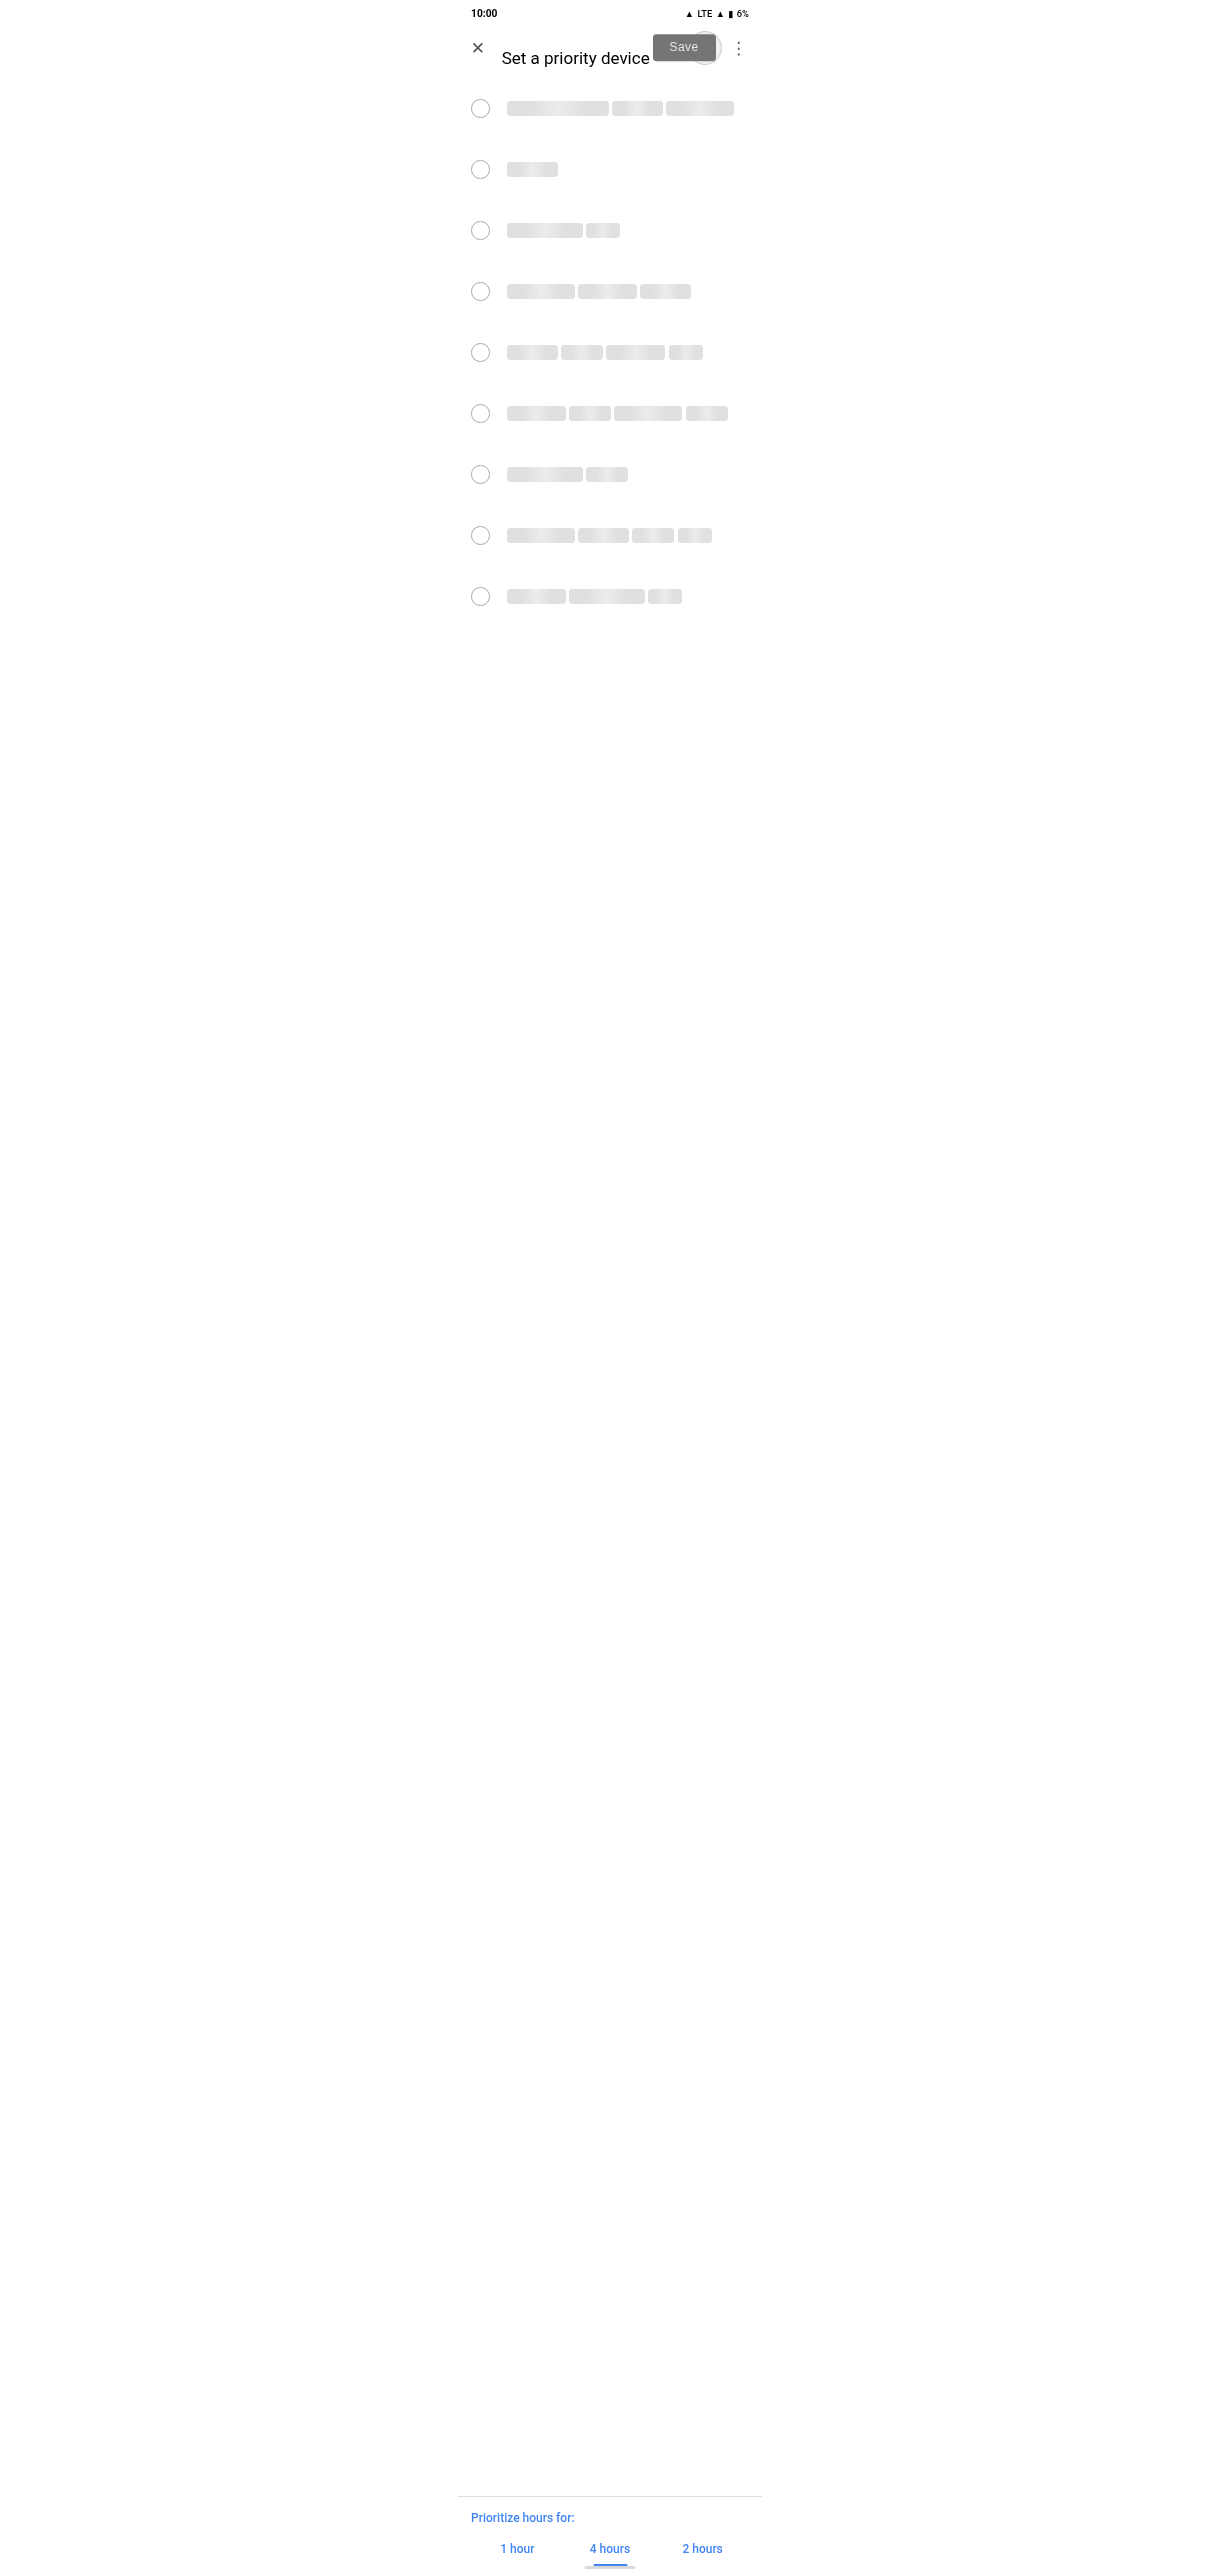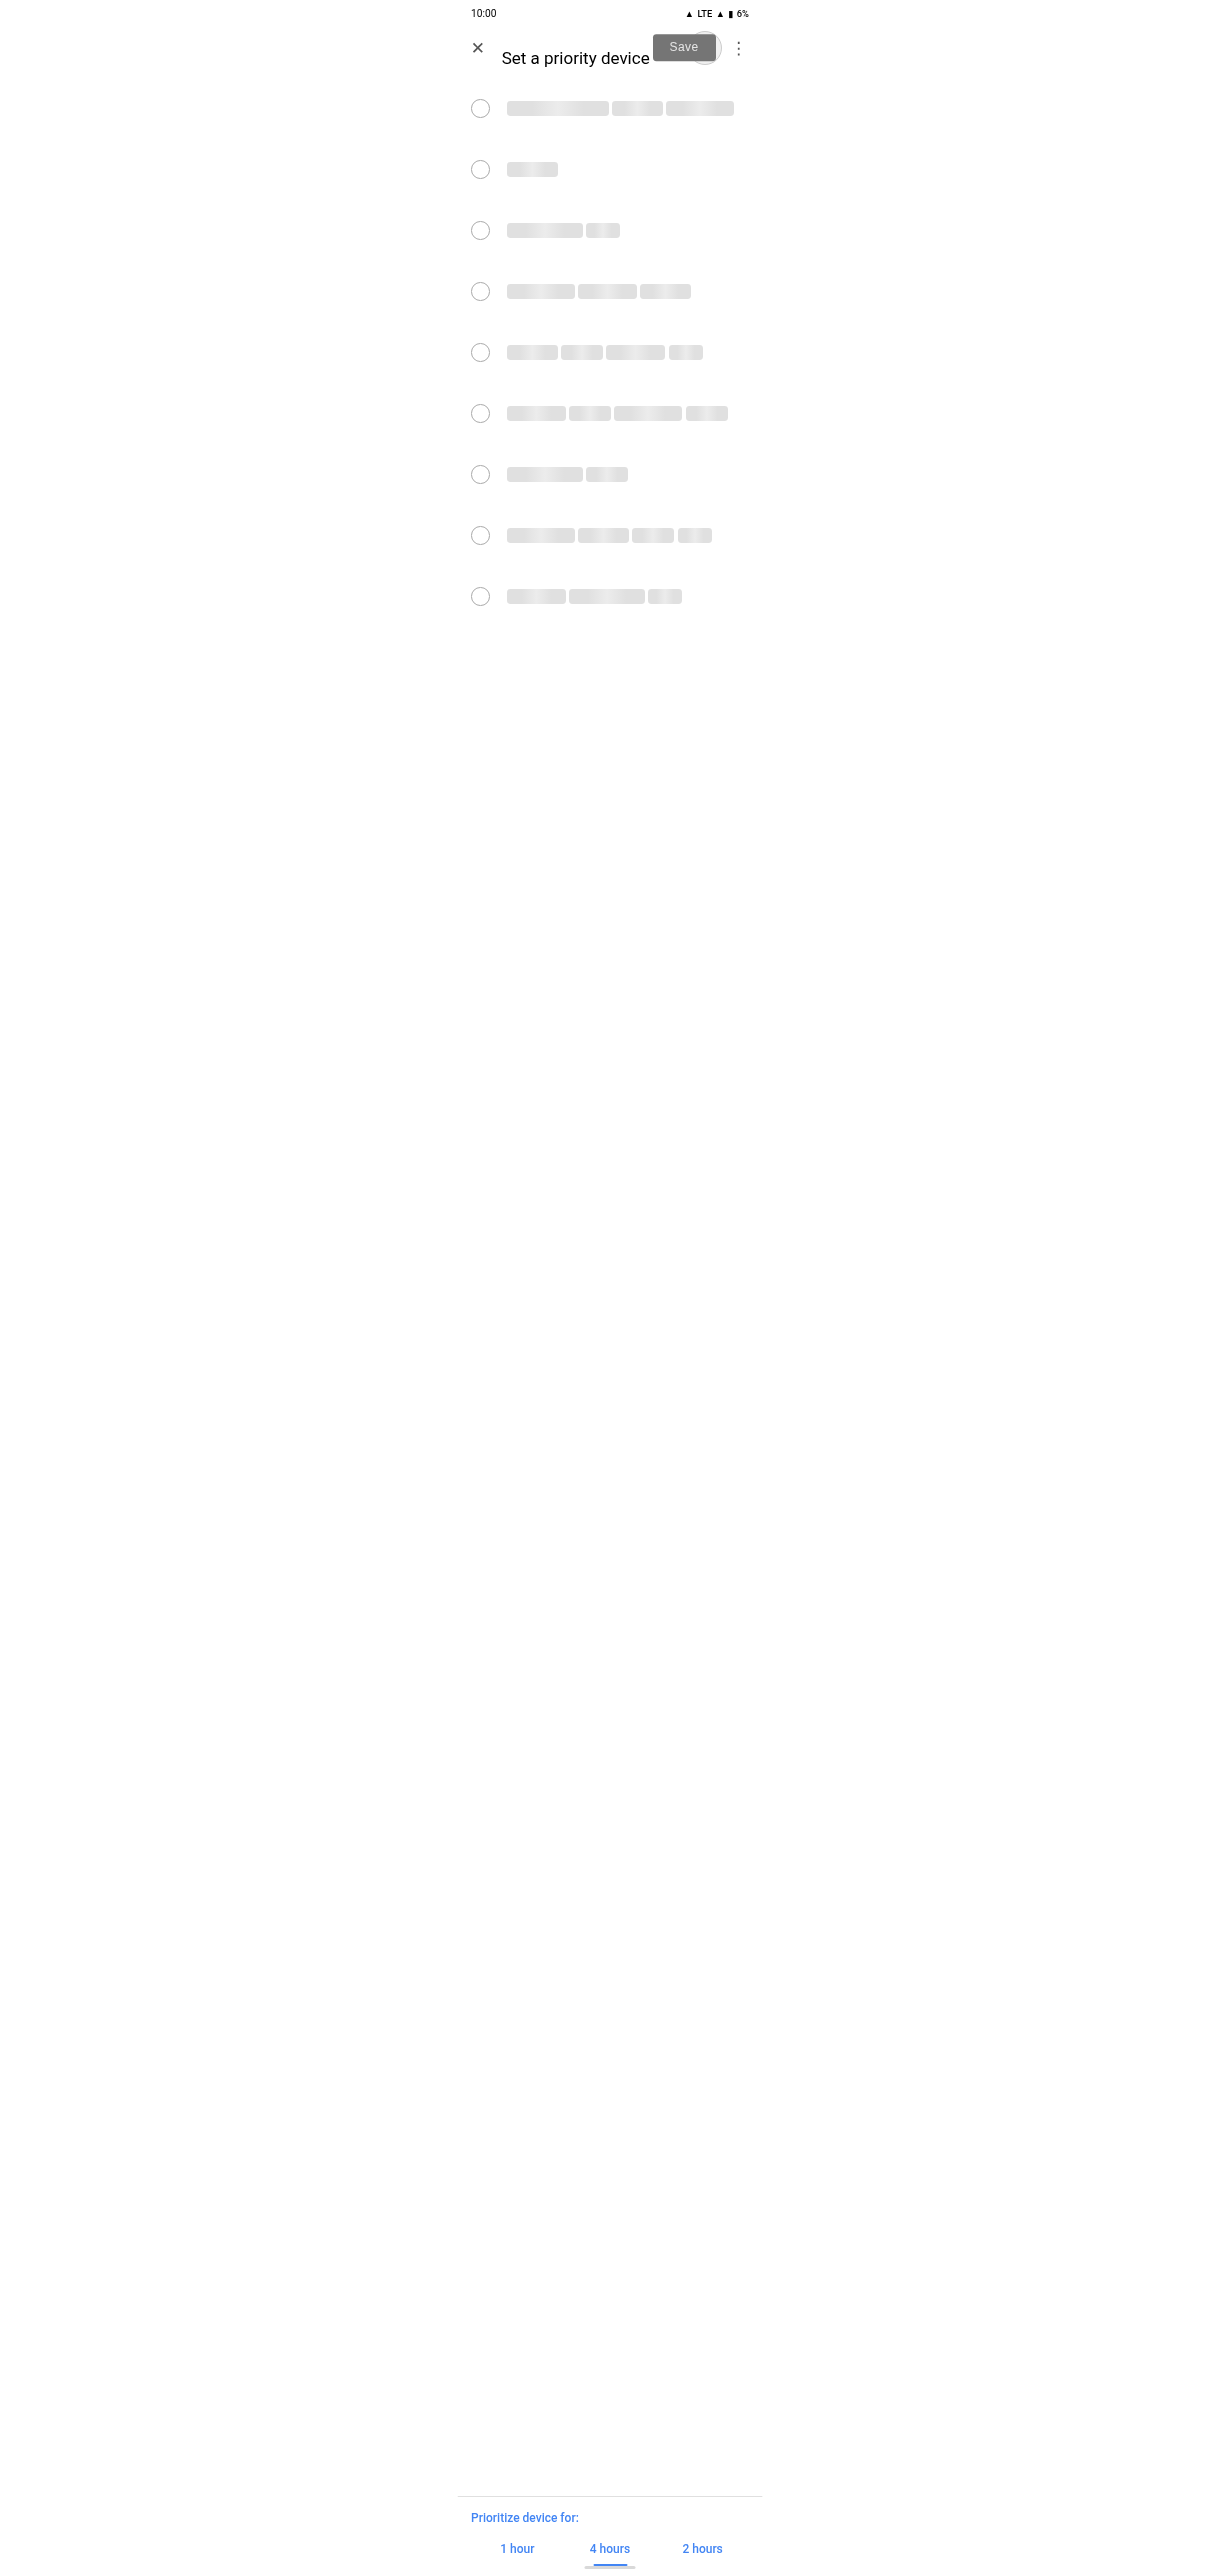--- a/index.html
+++ b/index.html
@@ -23,21 +23,21 @@
     .status-bar {
       display: flex;
       justify-content: space-between;
       align-items: center;
       padding: 6.8px 13.6px 3.4px;
       height: 24px;
     }
 
     .status-time {
       font-size: 10.2px;
-      font-weight: 400;
+      font-weight: 700;
       color: #000;
     }
 
     .status-icons {
       display: flex;
       align-items: center;
       gap: 3.4px;
       font-size: 9.3px;
       font-weight: 500;
       color: #000;
@@ -320,21 +320,21 @@
       <div class="radio-btn"></div>
       <div class="skeleton">
         <div class="skel-block" style="width: 59px;"></div>
         <div class="skel-block" style="width: 76px;"></div>
         <div class="skel-block" style="width: 34px;"></div>
       </div>
     </div>
   </div>
 
 <div class="bottom-section">
-  <div class="prioritize-label">Prioritize device for:</div>
+  <div class="prioritize-label">Prioritize hours for:</div>
   <div class="duration-tabs" id="duration-tabs">
   <div class="duration-tab">1 hour</div>
       <div class="duration-tab active">4 hours</div>
       <div class="duration-tab">2 hours</div>
     </div>
   <div class="home-indicator"></div>
 </div>
 
 
 </body></html>

